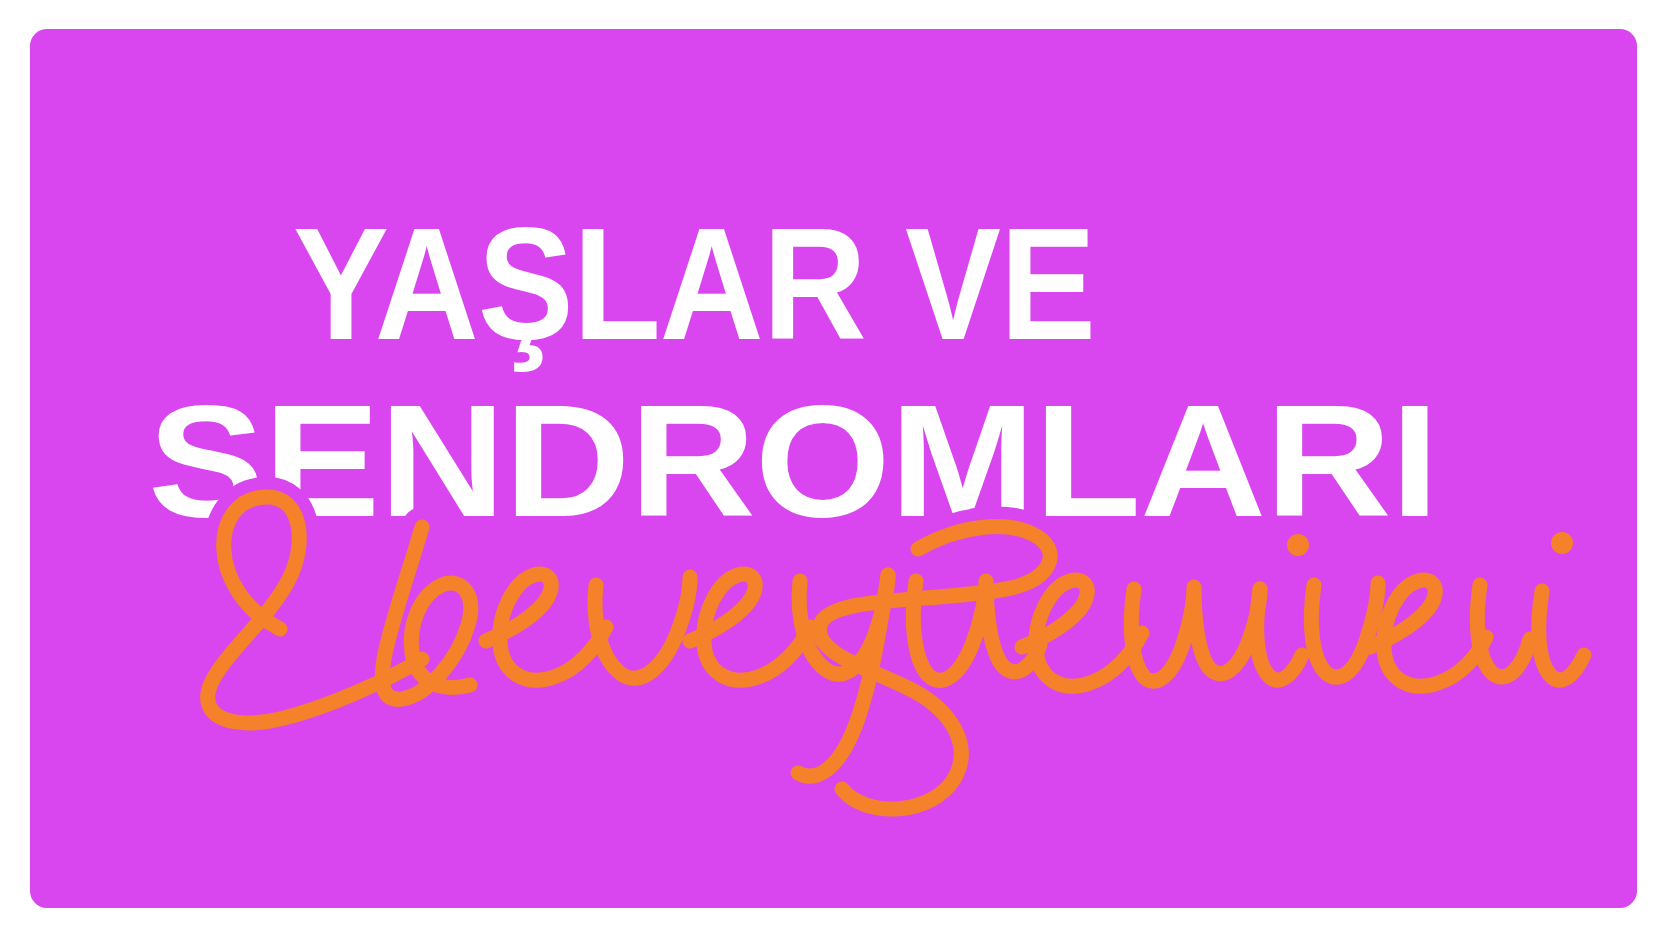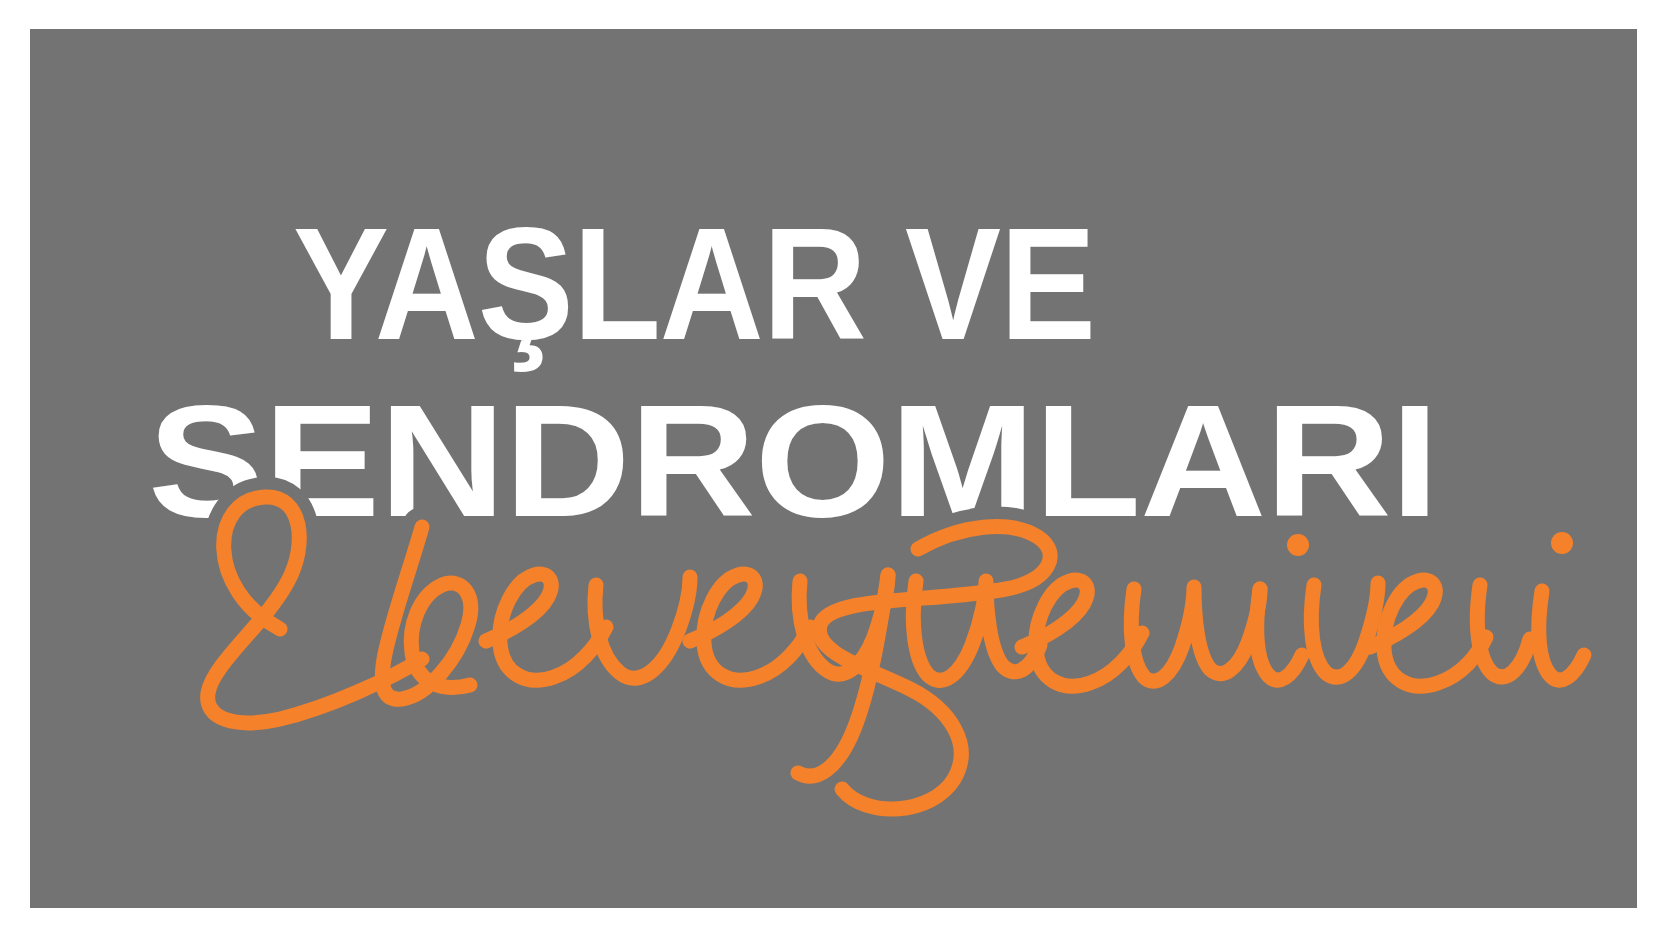--- a/index.html
+++ b/index.html
@@ -60,21 +60,21 @@
   .script-dot {
     fill: #F5822A;
     stroke: none;
   }
 </style>
 </head>
 <body style="background: rgb(255, 255, 255);">
 
 <div id="canvas">
 
-  <div id="panel" style="background: #737373;">
+  <div id="panel" style="background: #d946ef; border-radius: 17px;">
 
     <svg id="artwork" viewBox="0 0 1607 879" preserveAspectRatio="none">
 
       <defs>
 
         <mask id="knockout">
           <rect x="0" y="0" width="1607" height="879" fill="#ffffff"></rect>
           <g stroke="#000000" fill="none" stroke-width="40" stroke-linecap="round" stroke-linejoin="round">
 
             <path d="M 250 600 C 175 560 180 470 235 468 C 272 466 278 515 258 552

